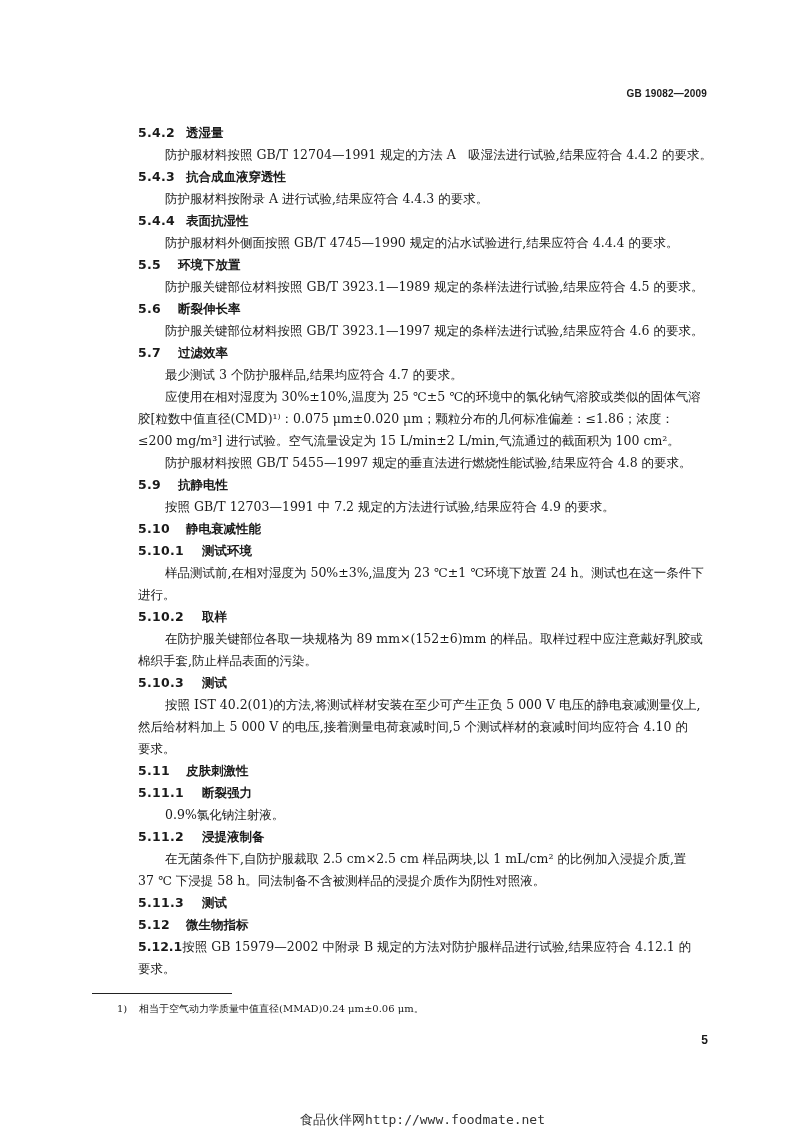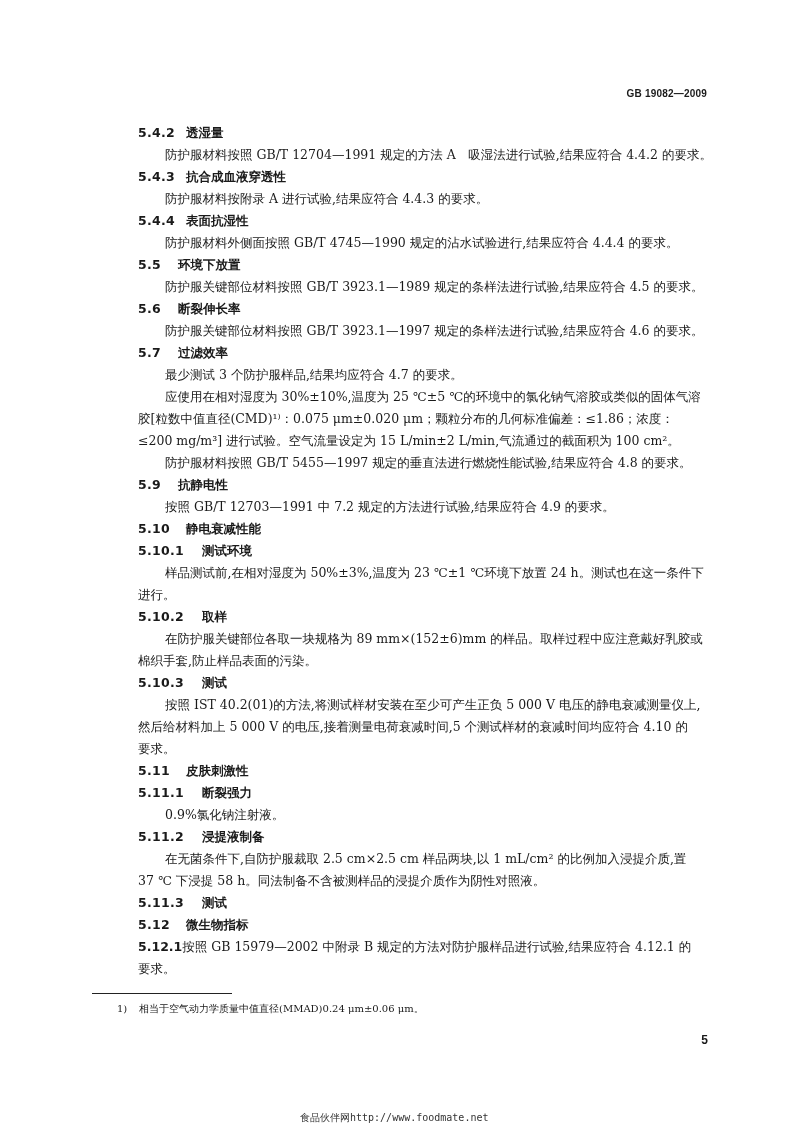--- a/index.html
+++ b/index.html
@@ -17,21 +17,21 @@
   .heading { font-family: "DejaVu Sans", "Liberation Sans", sans-serif; font-weight: bold; font-size: 12.5px; }
   .heading .num { display: inline-block; letter-spacing: 0.3px; }
   .heading .num.w1 { width: 40px; }
   .heading .num.w2 { width: 48px; }
   .heading .num.w3 { width: 64px; }
   .indent { padding-left: 27px; }
   .footnote-rule { position: absolute; left: 92px; top: 993px; width: 140px; height: 0; border-top: 1.5px solid #222; }
   .footnote { position: absolute; left: 117px; top: 1002px; font-size: 10px; }
   .footnote .fn-mark { display: inline-block; width: 22px; }
   .page-number { position: absolute; top: 1033px; right: 92px; font-family: "Liberation Sans", sans-serif; font-weight: bold; font-size: 12px; }
-  .watermark { position: absolute; left: 300px; top: 1111px; font-size: 10px; color: #333; font-family: "DejaVu Sans Mono", monospace; }
+  .watermark { position: absolute; left: 300px; top: 1111px; font-size: 13px; color: #333; font-family: "DejaVu Sans Mono", monospace; }
   .watermark .cn { font-family: "DejaVu Serif", serif; }
 </style>
 </head>
 <body>
 
 <div class="std-code">GB 19082—2009</div>
 
 <div class="content" id="content">
     <div class="line heading"><span class="num w2">5.4.2</span><span>透湿量</span></div>
     <div class="line indent">防护服材料按照 GB/T 12704—1991 规定的方法 A　吸湿法进行试验,结果应符合 4.4.2 的要求。</div>

